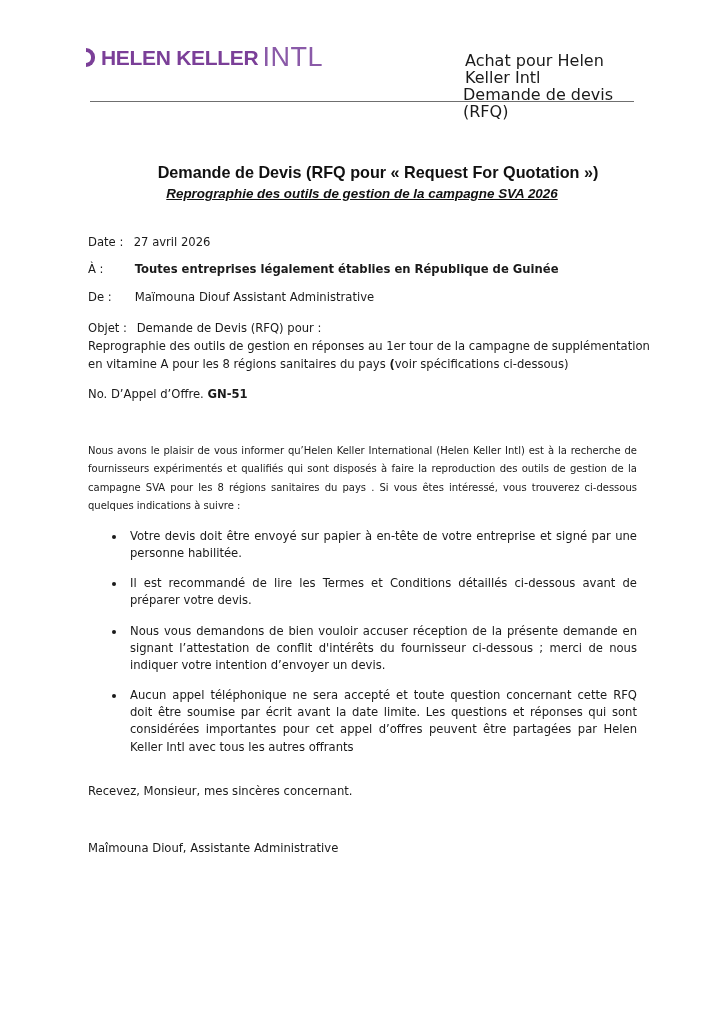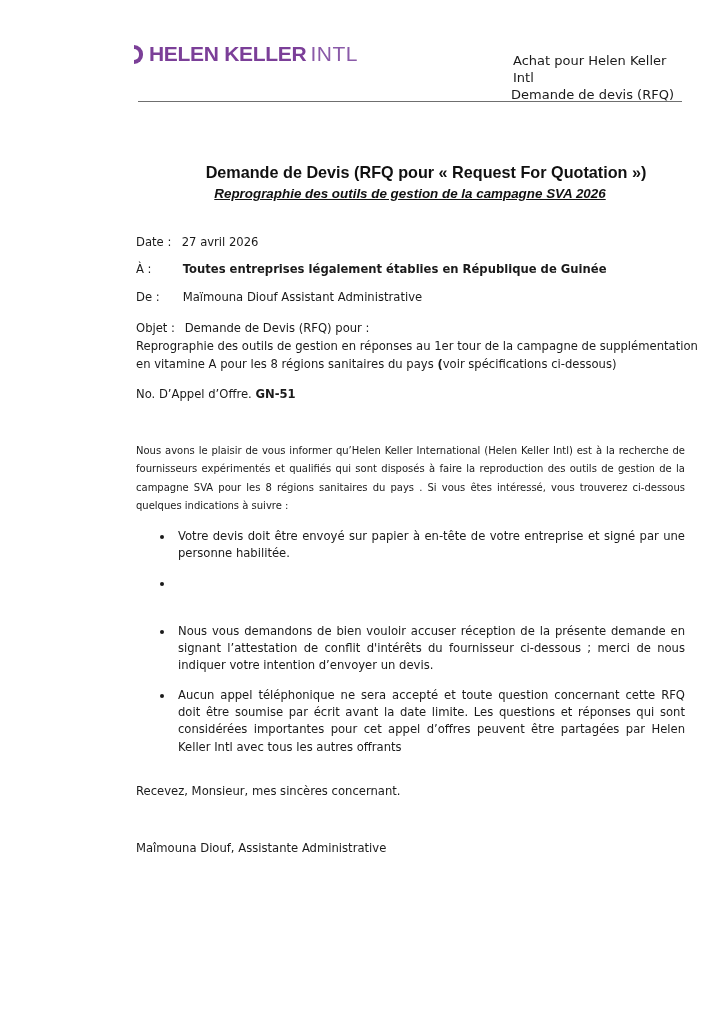--- a/index.html
+++ b/index.html
@@ -1,28 +1,28 @@
 <!DOCTYPE html>
 <html><head>
 <meta charset="utf-8">
 <style>
   html, body { margin: 0; padding: 0; background: #ffffff; }
   body { width: 724px; height: 1024px; position: relative; overflow: hidden;
          font-family: "DejaVu Sans", sans-serif; color: #1a1a1a; }
-  .page { position: absolute; left: 0; top: 0; width: 640px; height: 1024px; margin-left: 48px; }
+  .page { position: absolute; left: 0; top: 0; width: 640px; height: 1024px; }
 
   
   .logo { position: absolute; left: 86px; top: 42px; display: flex; align-items: center;
           color: #7b3f98; white-space: nowrap; }
   .logo-mark { width: 9px; height: 19px; border: 4px solid #7b3f98; border-left: none;
                border-radius: 0 12px 12px 0; box-sizing: border-box; margin-right: 6px; }
   .logo-strong { font-family: "Liberation Sans", sans-serif; font-weight: bold; font-size: 21px; letter-spacing: -0.3px; }
-  .logo-light { font-family: "Liberation Sans", sans-serif; font-weight: normal; font-size: 21px; margin-left: 4px; letter-spacing: 0.5px; color: #8a5aa8; }
+  .logo-light { font-family: "Liberation Sans", sans-serif; font-weight: normal; font-size: 27px; margin-left: 4px; letter-spacing: 0.5px; color: #8a5aa8; }
 
-  .header-right { position: absolute; left: 465px; top: 52px; font-size: 13px; line-height: 17px; }
+  .header-right { position: absolute; left: 465px; top: 52px; font-size: 16px; line-height: 17px; }
   .header-right div:nth-child(2) { margin-left: -2px; }
   .rule { position: absolute; left: 90px; top: 101px; width: 544px; height: 0; border-top: 1px solid #6f6f6f; }
 
   
   .title { position: absolute; left: 0; width: 724px; top: 163px; text-align: center;
            font-family: "Liberation Sans", sans-serif; font-weight: bold; font-size: 16.2px; color: #111; padding-left: 16px; }
   .subtitle { position: absolute; left: 0; width: 724px; top: 186px; text-align: center;
               font-family: "Liberation Sans", sans-serif; font-weight: bold; font-style: italic;
               font-size: 13.4px; text-decoration: underline; color: #111; }
 
@@ -88,20 +88,21 @@
 
   <div class="para" style="top:442px;">Nous avons le plaisir de vous informer qu’Helen Keller International (Helen Keller Intl) est à la recherche de fournisseurs expérimentés et qualifiés qui sont disposés à faire la reproduction des outils de gestion de la campagne SVA pour les 8 régions sanitaires du pays  . Si vous êtes intéressé, vous trouverez ci-dessous quelques indications à suivre :</div>
 
   <ul class="bullets" style="top:528px;">
     <li style="top:0px;">
       <span class="bullet-dot"></span>
       <span>Votre devis doit être envoyé sur papier à en-tête de votre entreprise et signé par une personne habilitée.</span>
     </li>
     <li style="top:47px;">
       <span class="bullet-dot"></span>
+      <span>Il est recommandé de lire les Termes et Conditions détaillés ci-dessous avant de préparer votre devis.</span>
     </li>
     <li style="top:95px;">
       <span class="bullet-dot"></span>
       <span>Nous vous demandons de bien vouloir accuser réception de la présente demande en signant l’attestation de conflit d'intérêts du fournisseur ci-dessous ; merci de nous indiquer votre intention d’envoyer un devis.</span>
     </li>
     <li style="top:159px;">
       <span class="bullet-dot"></span>
       <span>Aucun appel téléphonique ne sera accepté et toute question concernant cette RFQ doit être soumise par écrit avant la date limite. Les questions et réponses qui sont considérées importantes pour cet appel d’offres peuvent être partagées par Helen Keller Intl avec tous les autres offrants</span>
     </li>
   </ul>

